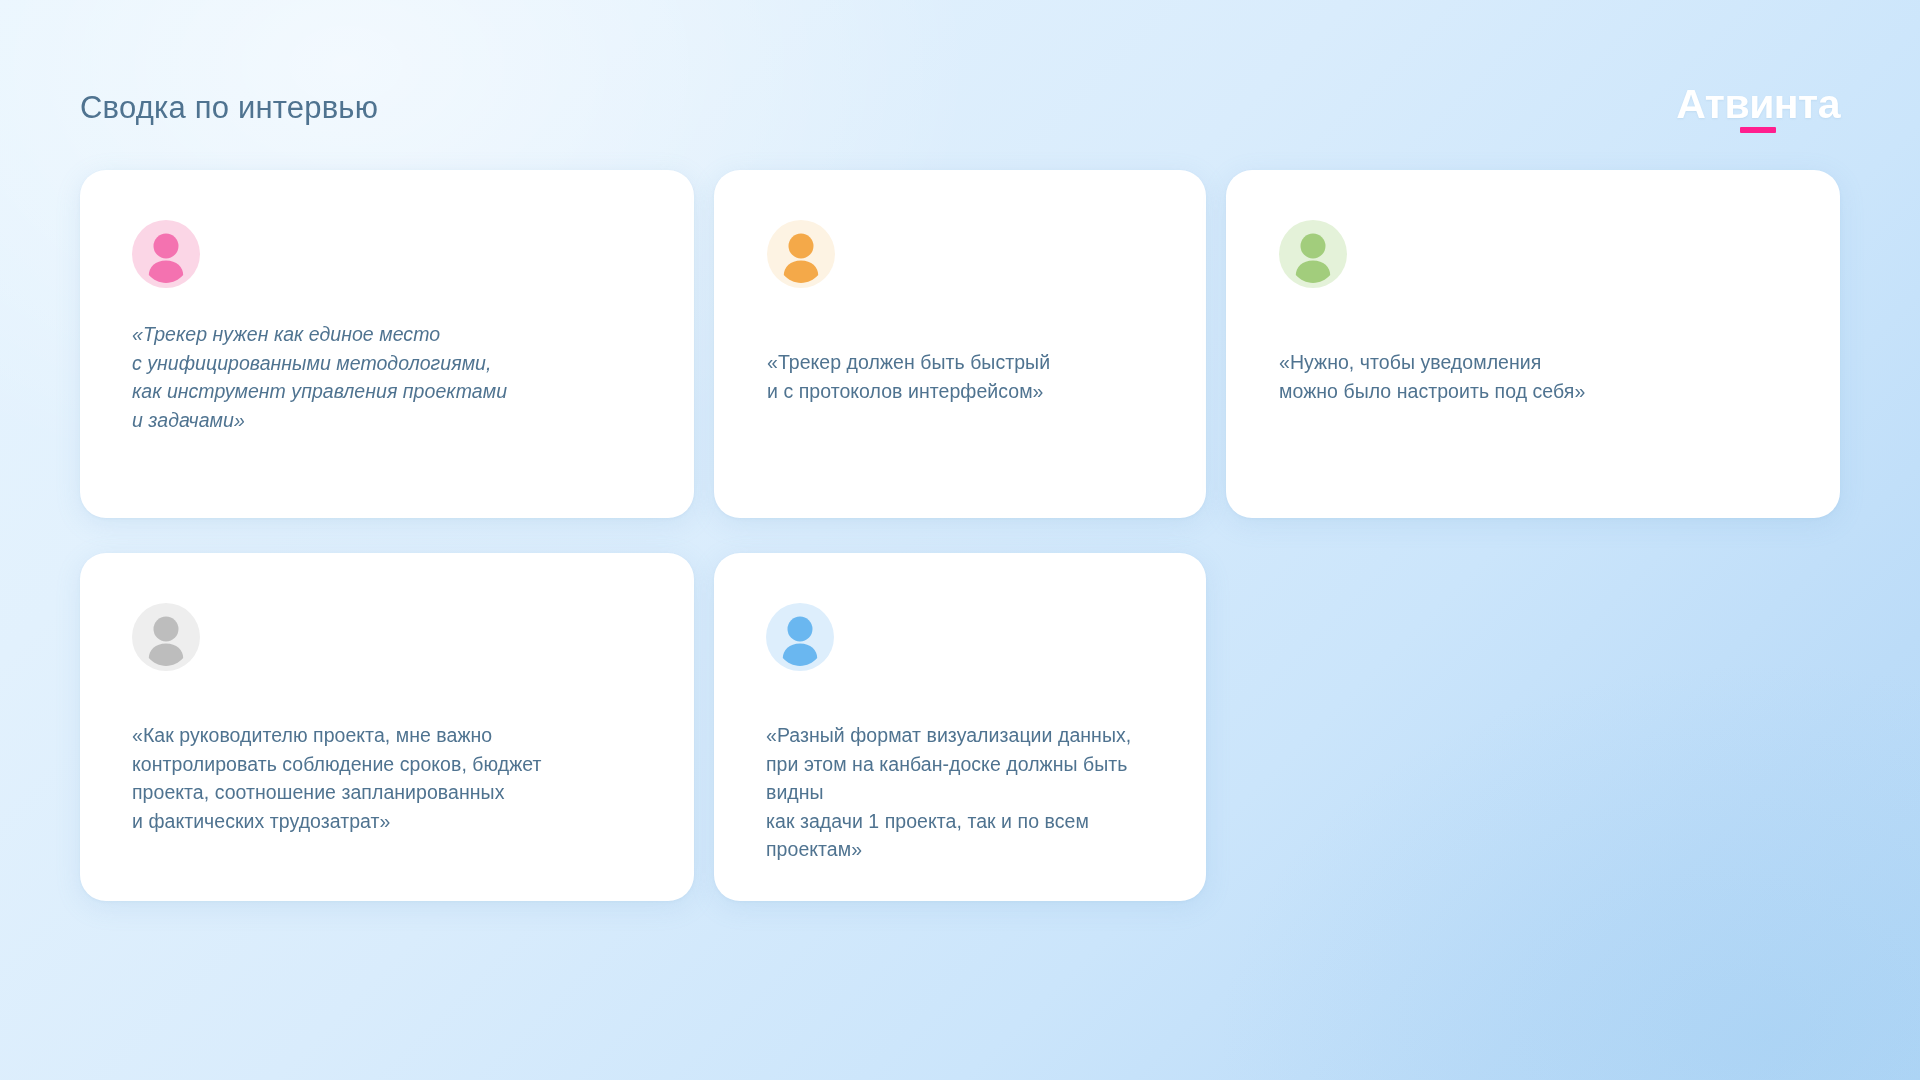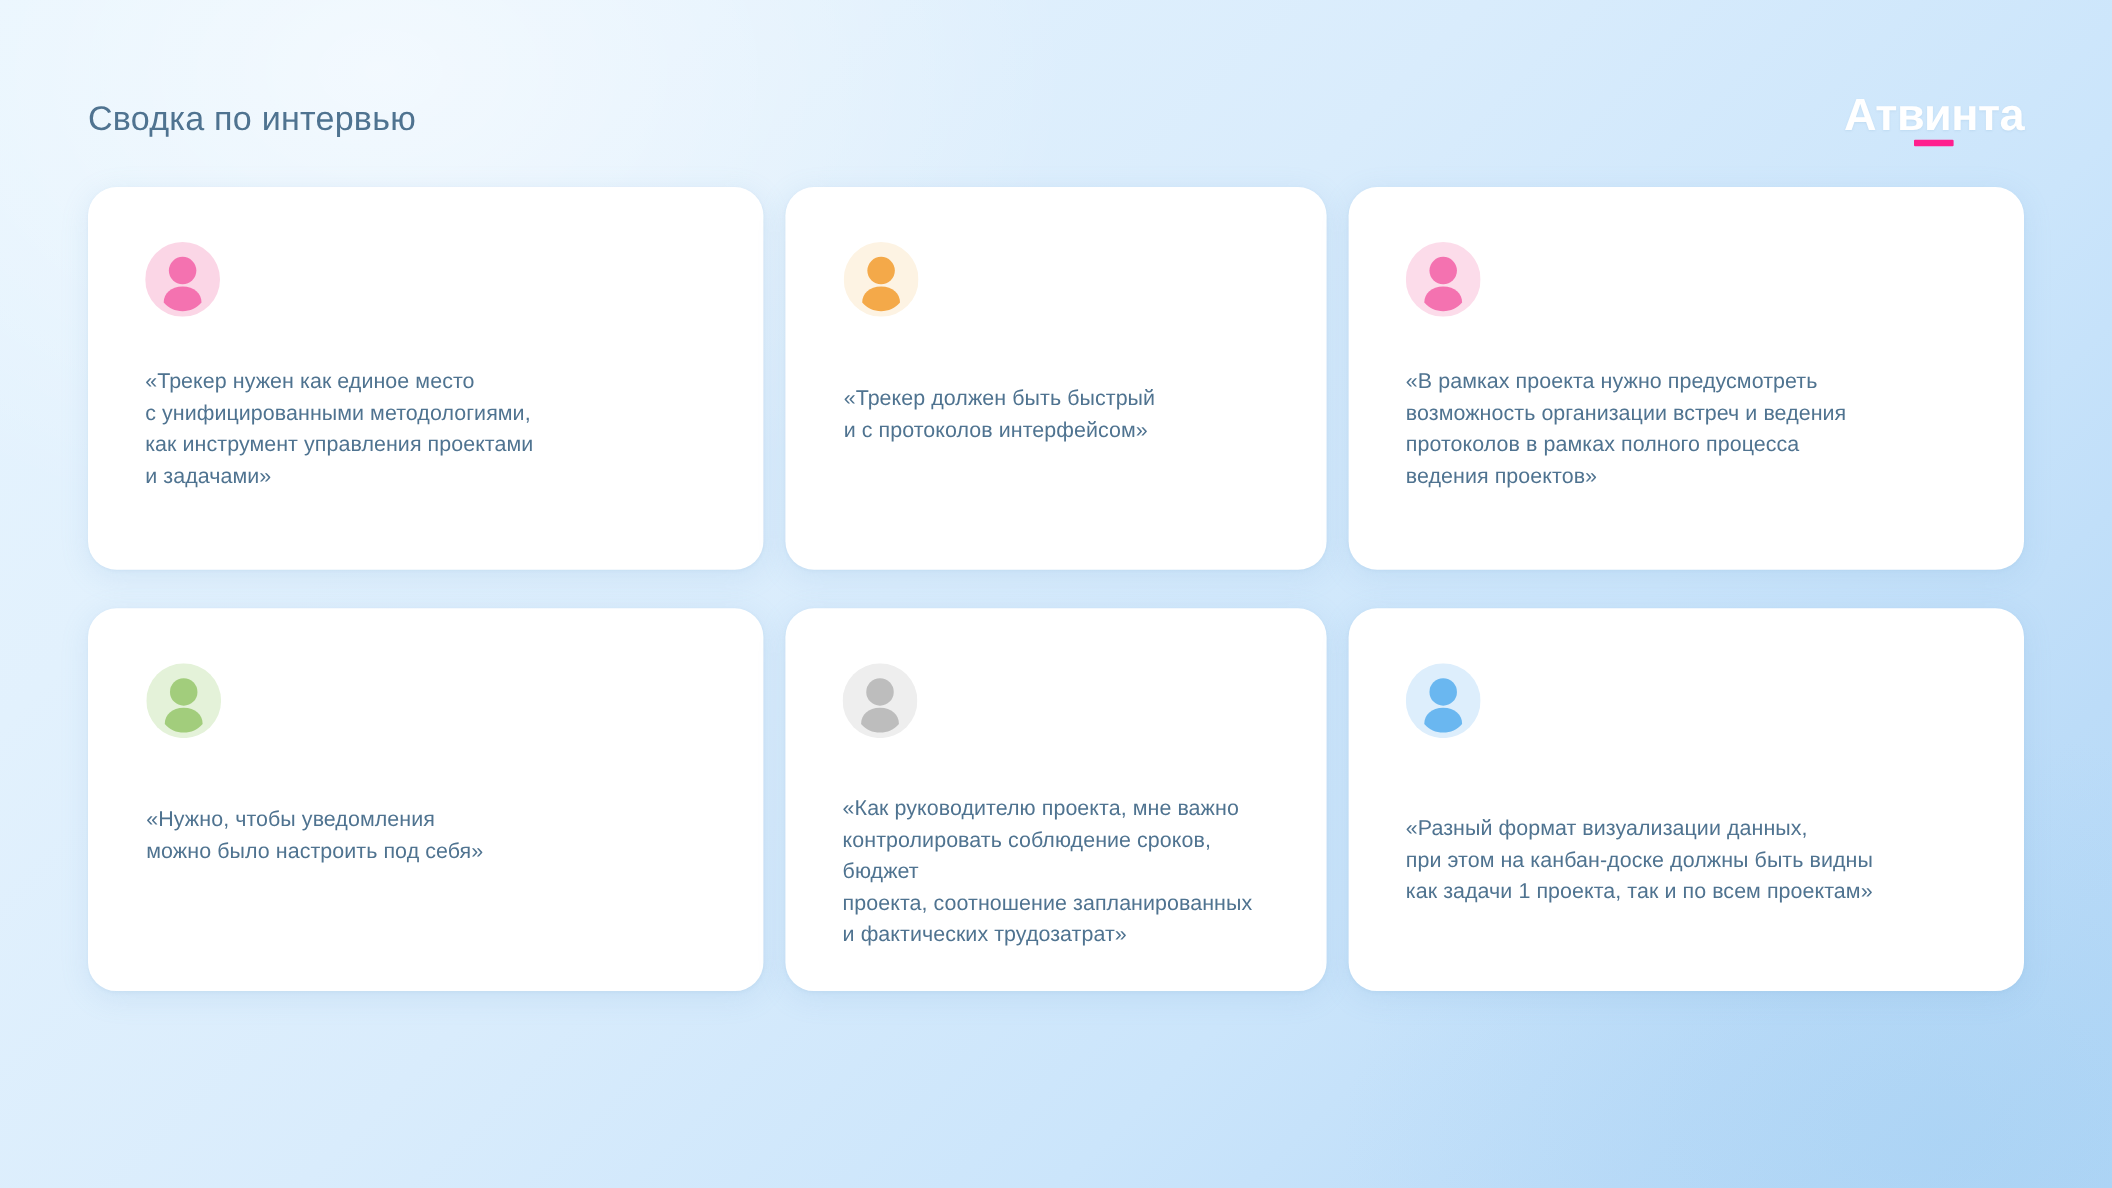--- a/index.html
+++ b/index.html
@@ -130,24 +130,24 @@
   .quote {
     font-size: 19.5px;
     line-height: 28.5px;
     color: #4f7390;
     font-weight: 400;
     letter-spacing: 0.05px;
     white-space: pre-line;
   }
 
   
-  .q-pos-a { margin-top: 45px; }   
+  .q-pos-a { margin-top: 32px; font-style: italic; }   
   .q-pos-b { margin-top: 60px; }   
   .q-pos-c { margin-top: 50px; }   
-  .q-pos-d { margin-top: 68px; }   
+  .q-pos-d { margin-top: 50px; }   
 </style>
 </head>
 <body>
 
 <div class="slide">
   <div class="bg-wash"></div>
 
   <div class="header">
     <div class="page-title">Сводка по интервью</div>
 
@@ -178,33 +178,20 @@
         <svg viewBox="0 0 68 68">
           <circle cx="34" cy="34" r="34" fill="#fdf3e3"></circle>
           <circle cx="34" cy="26" r="12.5" fill="#f4a949"></circle>
           <path d="M34 40.5c-10.6 0-17.2 6.6-17.2 14.6 4.5 5 10.4 7.9 17.2 7.9s12.7-2.9 17.2-7.9c0-8-6.6-14.6-17.2-14.6z" fill="#f4a949"></path>
         </svg>
       </div>
       <div class="quote q-pos-b">«Трекер должен быть быстрый
 и с протоколов интерфейсом»</div>
     </div>
 
-    <div class="card">
-      <div class="avatar">
-        <svg viewBox="0 0 68 68">
-          <circle cx="34" cy="34" r="34" fill="#fcdcea"></circle>
-          <circle cx="34" cy="26" r="12.5" fill="#f472b0"></circle>
-          <path d="M34 40.5c-10.6 0-17.2 6.6-17.2 14.6 4.5 5 10.4 7.9 17.2 7.9s12.7-2.9 17.2-7.9c0-8-6.6-14.6-17.2-14.6z" fill="#f472b0"></path>
-        </svg>
-      </div>
-      <div class="quote q-pos-a">«В рамках проекта нужно предусмотреть
-возможность организации встреч и ведения
-протоколов в рамках полного процесса
-ведения проектов»</div>
-    </div>
 
     <div class="card card-narrow">
       <div class="avatar">
         <svg viewBox="0 0 68 68">
           <circle cx="34" cy="34" r="34" fill="#e4f2d9"></circle>
           <circle cx="34" cy="26" r="12.5" fill="#a2cd7c"></circle>
           <path d="M34 40.5c-10.6 0-17.2 6.6-17.2 14.6 4.5 5 10.4 7.9 17.2 7.9s12.7-2.9 17.2-7.9c0-8-6.6-14.6-17.2-14.6z" fill="#a2cd7c"></path>
         </svg>
       </div>
       <div class="quote q-pos-b">«Нужно, чтобы уведомления

